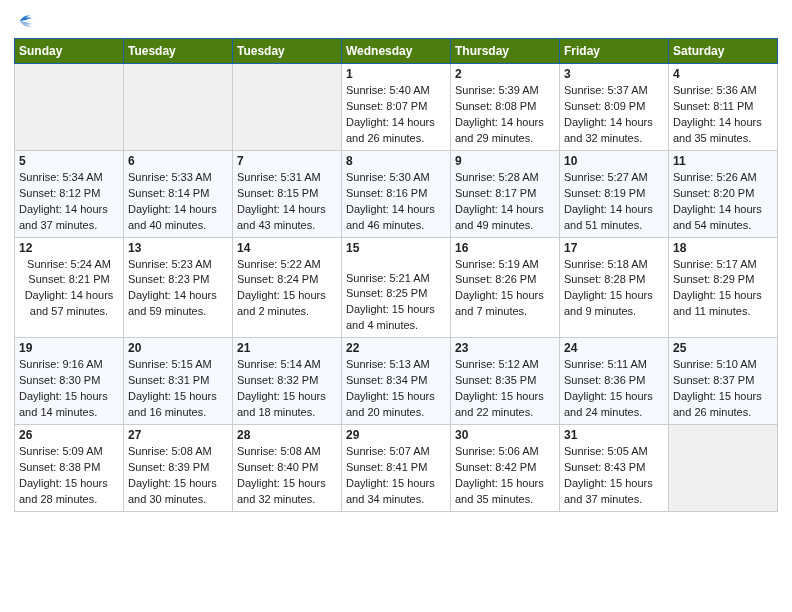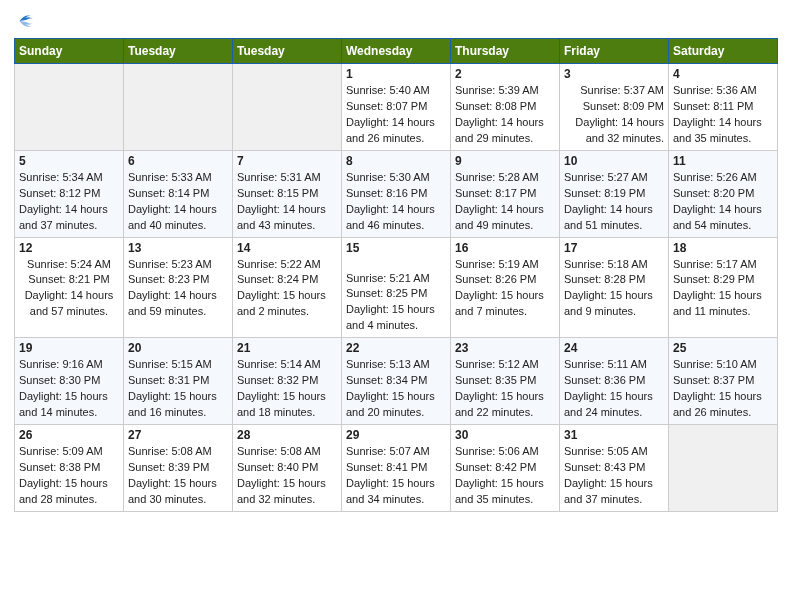--- a/index.html
+++ b/index.html
@@ -139,21 +139,21 @@
           </td>
           <td>
             <div class="day-number">2</div>
             <div class="day-info" style="white-space: pre-line;">Sunrise: 5:39 AM
 Sunset: 8:08 PM
 Daylight: 14 hours
 and 29 minutes.</div>
           </td>
           <td>
             <div class="day-number">3</div>
-            <div class="day-info" style="white-space: pre-line; text-align: right;">Sunrise: 5:37 AM
+            <div class="day-info" style="white-space: pre-line;">Sunrise: 5:37 AM
 Sunset: 8:09 PM
 Daylight: 14 hours
 and 32 minutes.</div>
           </td>
           <td>
             <div class="day-number">4</div>
             <div class="day-info" style="white-space: pre-line;">Sunrise: 5:36 AM
 Sunset: 8:11 PM
 Daylight: 14 hours
 and 35 minutes.</div>

